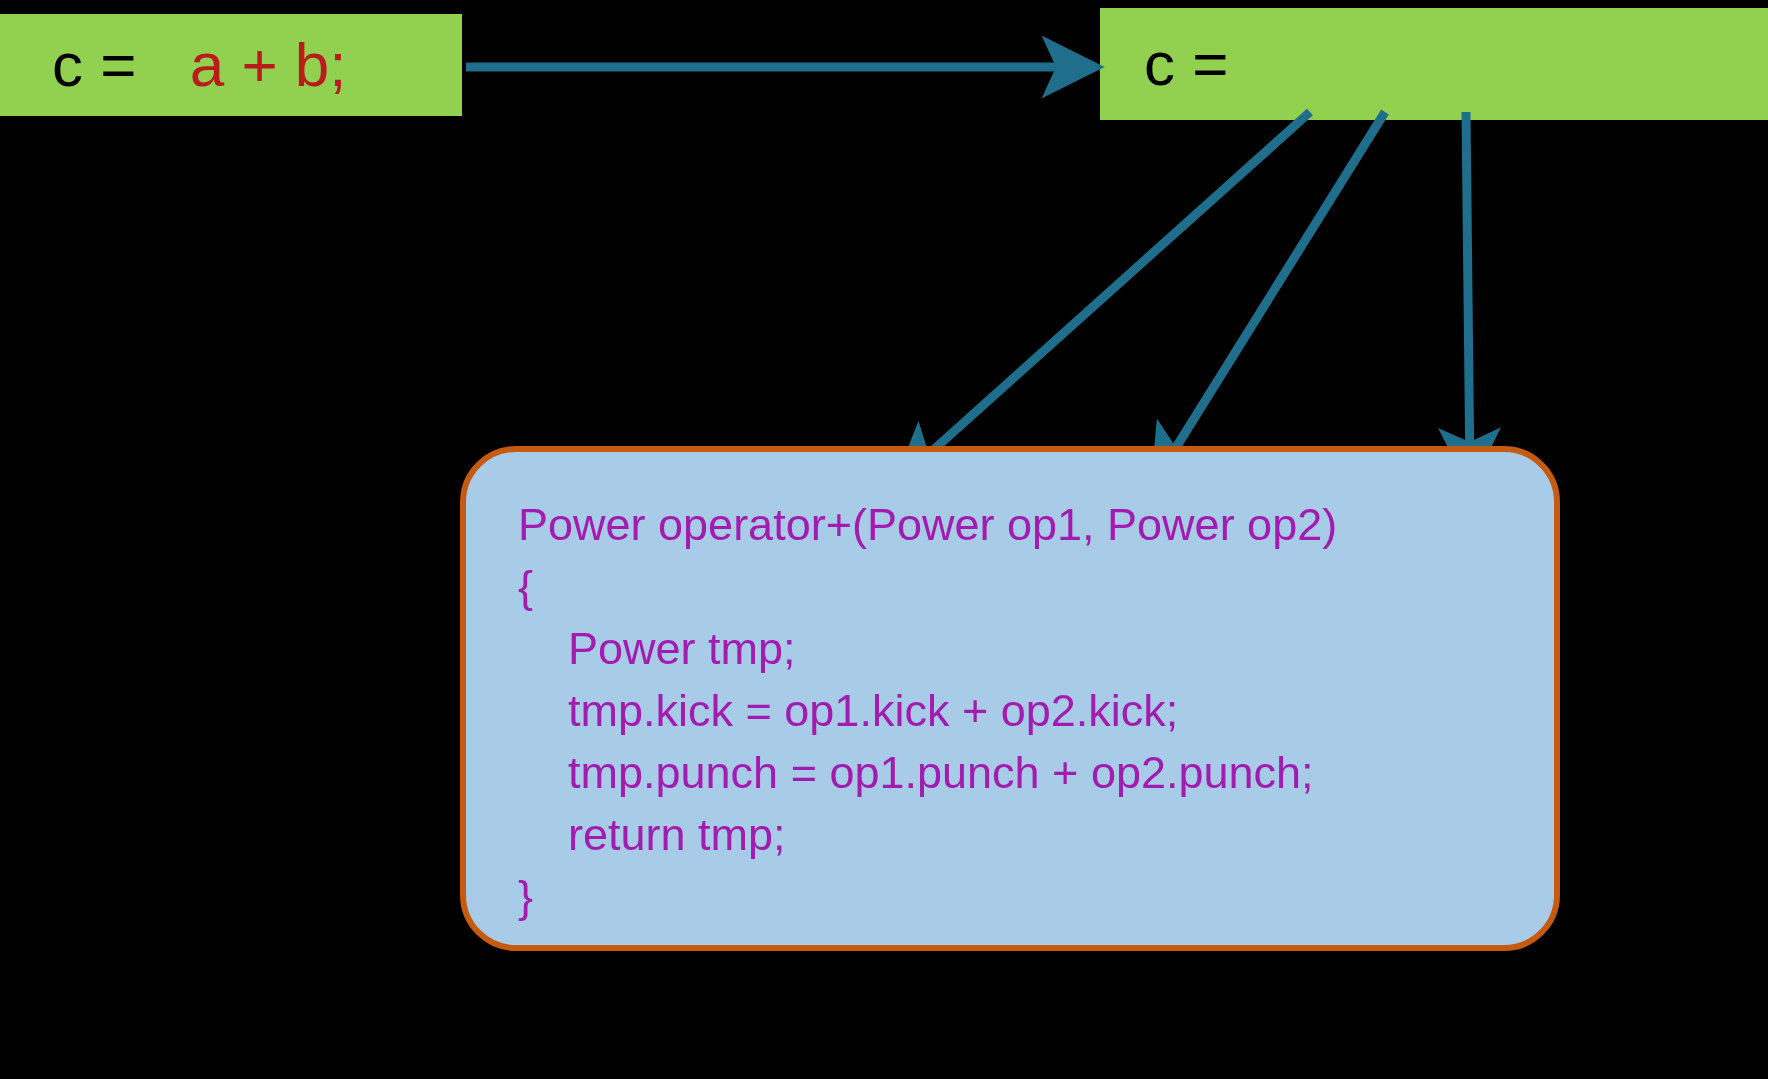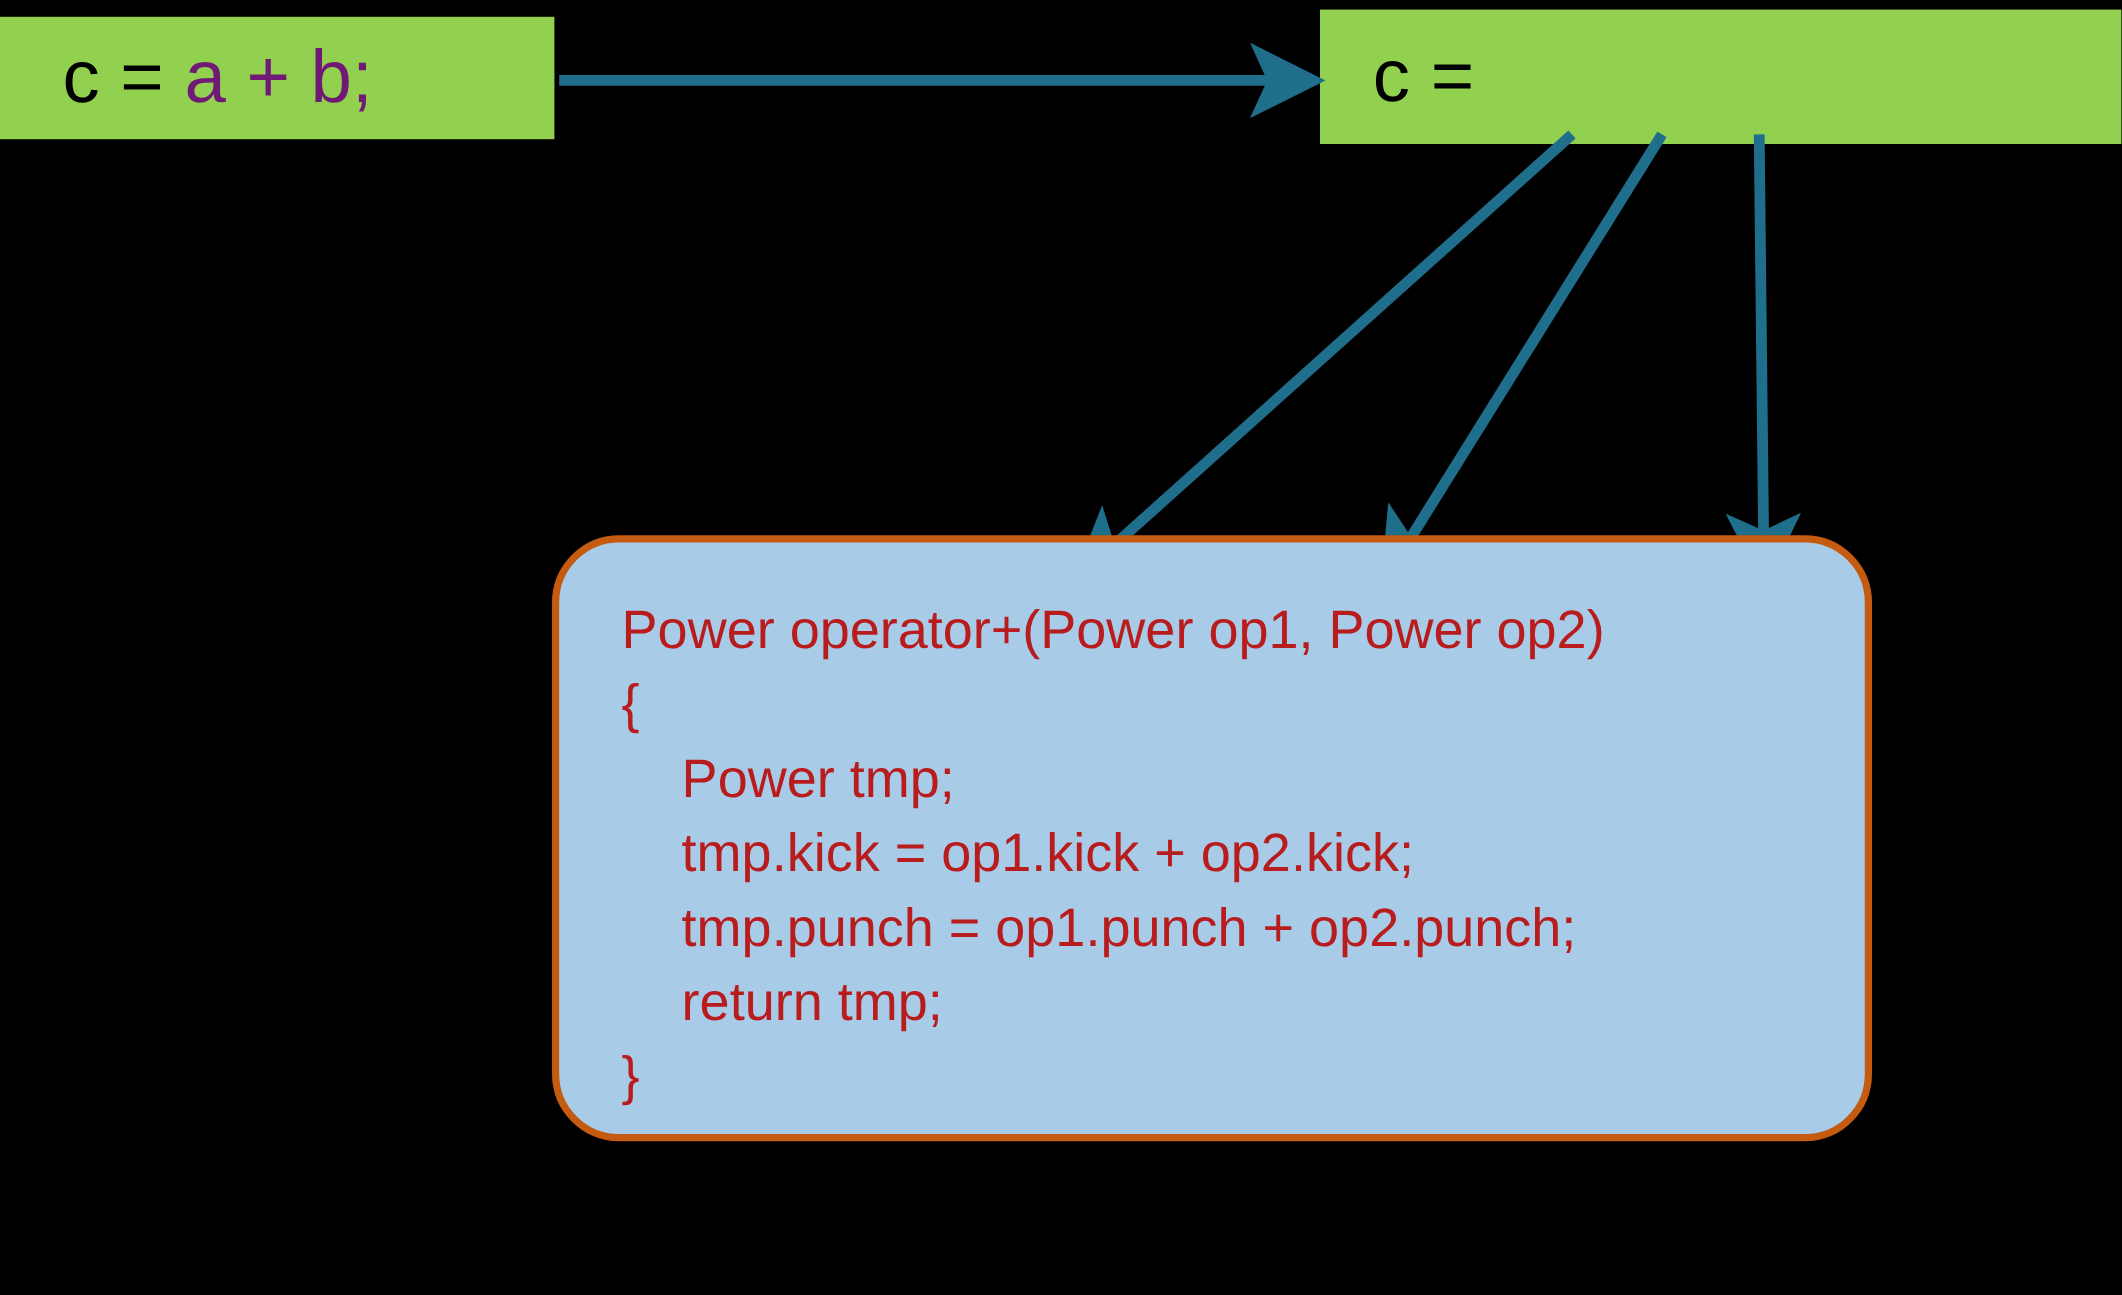--- a/index.html
+++ b/index.html
@@ -44,21 +44,21 @@
     height: 112px;
     padding-left: 44px;
   }
   .code-text {
     font-size: 62px;
     line-height: 1;
     white-space: pre;
     letter-spacing: 0px;
   }
   .tok-black { color: #000000; }
-  .tok-red   { color: #701a75; }
+  .tok-red   { color: #b91c1c; margin-left: 36px; }
 
   
   #impl-box {
     position: absolute;
     left: 460px;
     top: 446px;
     width: 1100px;
     height: 505px;
     background: #A8CBE8;
     border: 6px solid #C55A11;
@@ -66,21 +66,21 @@
     box-sizing: border-box;
   }
   #impl-code {
     position: absolute;
     left: 52px;
     top: 42px;
     margin: 0;
     font-family: "Liberation Sans", sans-serif;
     font-size: 45px;
     line-height: 62px;
-    color: #b91c1c;
+    color: #a21caf;
     white-space: pre;
   }
 
   
   #arrows {
     position: absolute;
     left: 0; top: 0;
     width: 1768px;
     height: 1079px;
     pointer-events: none;

